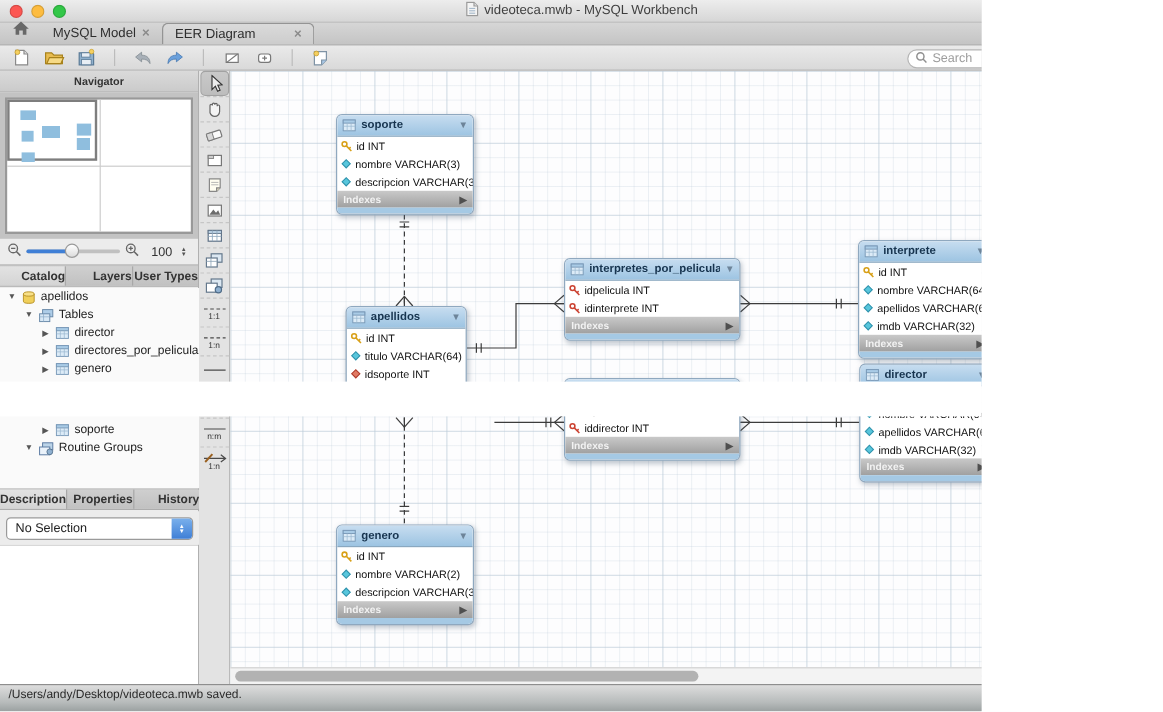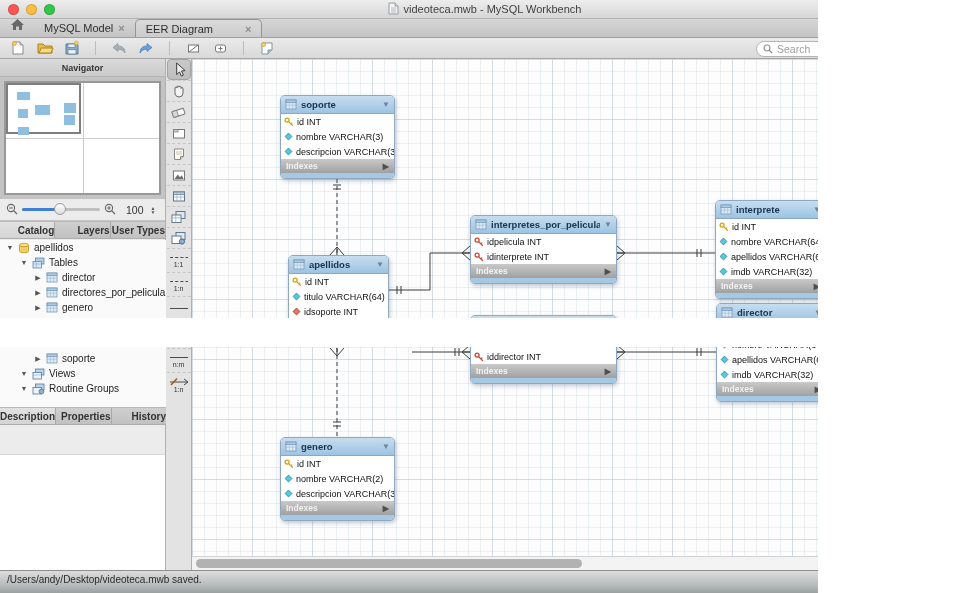--- a/index.html
+++ b/index.html
@@ -359,42 +359,37 @@
             </svg>
           </span>
           <span>soporte</span>
         </div>
         <div class="trow" style="padding-left: 20px;">
           <span class="disc">▼</span>
           <span style="display: inline-flex;">
             <svg width="13" height="12" viewBox="0 0 13 12">
               <rect x="3.5" y="1" width="8.5" height="6" fill="#bcd4e8" stroke="#5878a0" stroke-width="0.8"></rect>
               <rect x="1" y="4.5" width="8.5" height="6.5" fill="#eaf2fa" stroke="#5878a0" stroke-width="0.8"></rect>
-              <path d="M1 7 h8.5" stroke="#8cabc8" stroke-width="0.6"></path>
-            </svg>
-          </span>
-          <span>Views</span>
-        </div>
-        <div class="trow" style="padding-left: 20px;">
-          <span class="disc">▼</span>
-          <span style="display: inline-flex;">
-            <svg width="13" height="12" viewBox="0 0 13 12">
-              <rect x="3.5" y="1" width="8.5" height="6" fill="#bcd4e8" stroke="#5878a0" stroke-width="0.8"></rect>
-              <rect x="1" y="4.5" width="8.5" height="6.5" fill="#eaf2fa" stroke="#5878a0" stroke-width="0.8"></rect>
               <circle cx="9.5" cy="8.5" r="2.4" fill="#8fb0d0" stroke="#4f6c88" stroke-width="0.7"></circle>
             </svg>
           </span>
           <span>Routine Groups</span>
         </div>
       </div>
     <div class="detailtabs stabs" id="detail-tabs">
         <div class="stab active">Description</div>
         <div class="stab">Properties</div>
         <div class="stab">History</div>
       </div>
+    <div class="dropdownrow">
+      <div class="select">No Selection<span class="cap">
+            <span>▲</span>
+            <span>▼</span>
+          </span></div>
+    </div>
     <div class="sidebar-bottom"></div>
   </div>
 
   <div class="palette" id="palette">
       <div class="pal-item selected">
         <svg width="14" height="15" viewBox="0 0 15 16">
           <path d="M5 1 L5 13.5 L8 10.5 L10 15 L12.2 14 L10.2 9.6 L14 9.2 Z" fill="#ededed" stroke="#333" stroke-width="1"></path>
         </svg>
       </div>
       <div class="pal-item">

